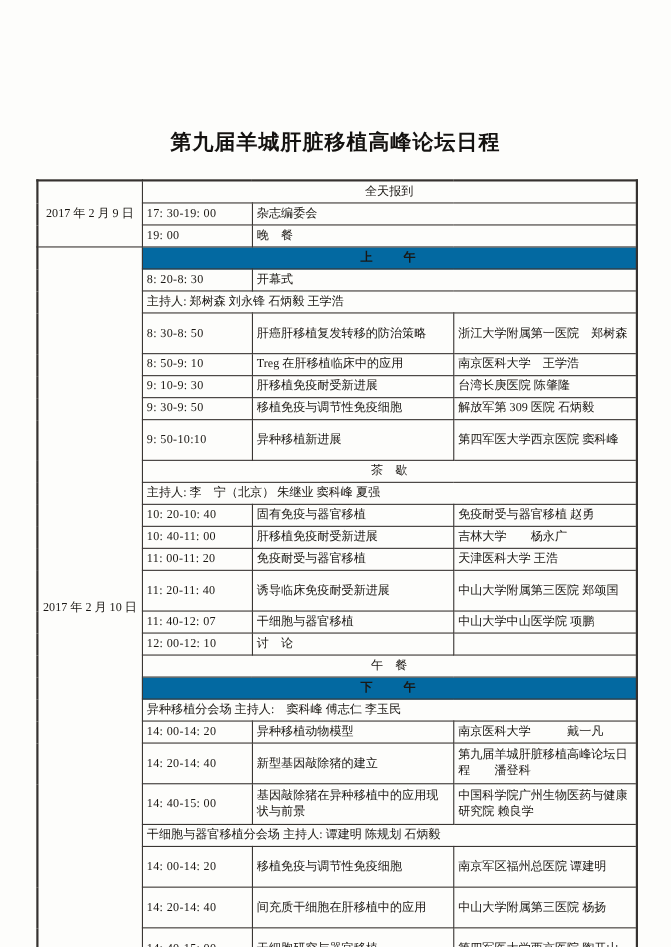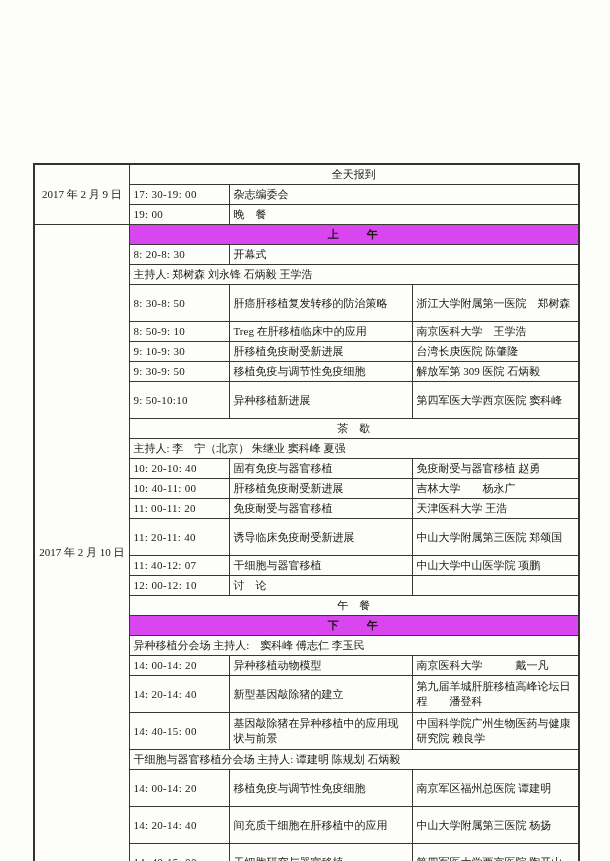--- a/index.html
+++ b/index.html
@@ -45,33 +45,34 @@
   .date-cell{
     text-align:center;
     font-size:10.5px;
     white-space:nowrap;
     padding:1px 1px;
     margin-left:20px;
   }
   .time-cell{white-space:nowrap;letter-spacing:.3px;}
   .center{text-align:center;}
   .band{
-    background:#d946ef;
+    background:#0369a1;
     text-align:center;
     font-weight:bold;
     letter-spacing:2px;
   }
   .chair{}
   .speaker-cell{padding-right:2px;}
 </style>
 </head>
 <body>
 
 <div class="sheet">
 
+  <h1 class="doc-title">第九届羊城肝脏移植高峰论坛日程</h1>
 
   <table class="schedule">
     <colgroup>
       <col style="width:95px">
         <col style="width:100px">
         <col style="width:183px">
         <col style="width:167px">
     </colgroup>
     <tbody>
 

